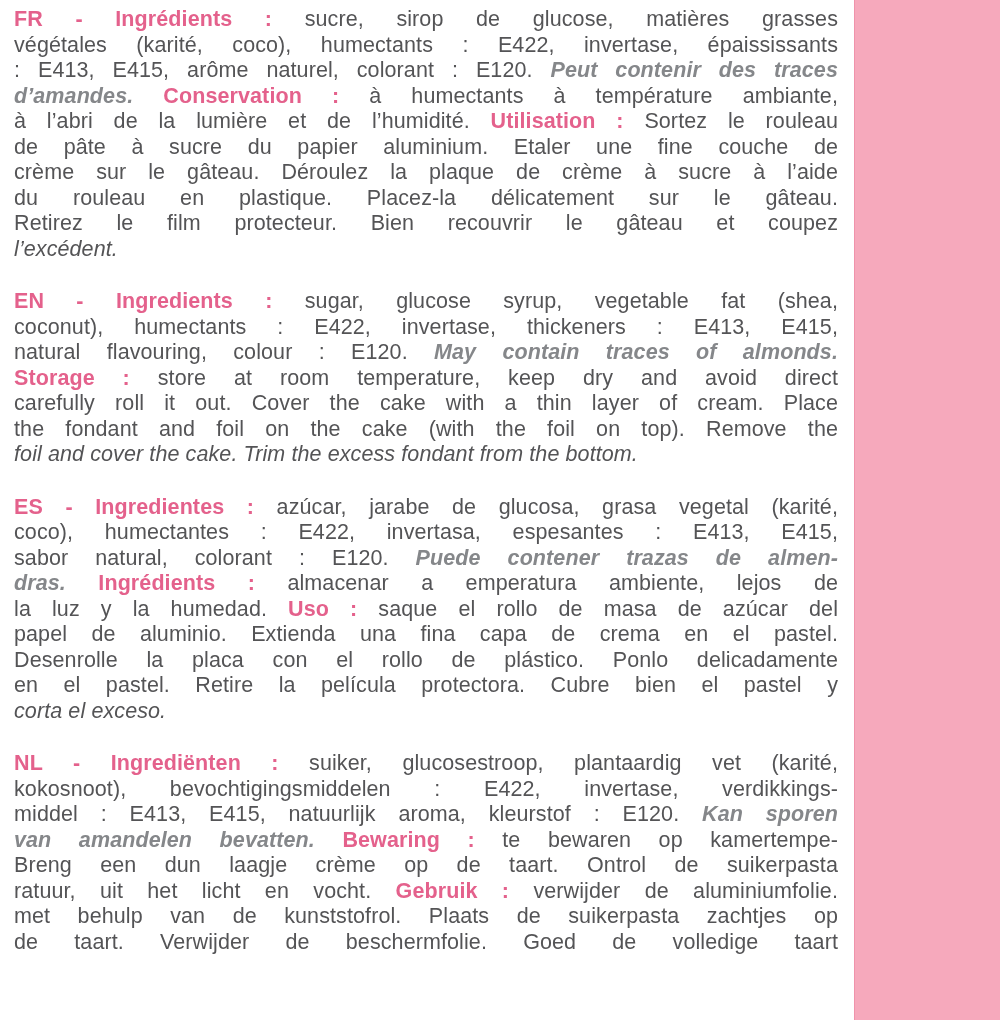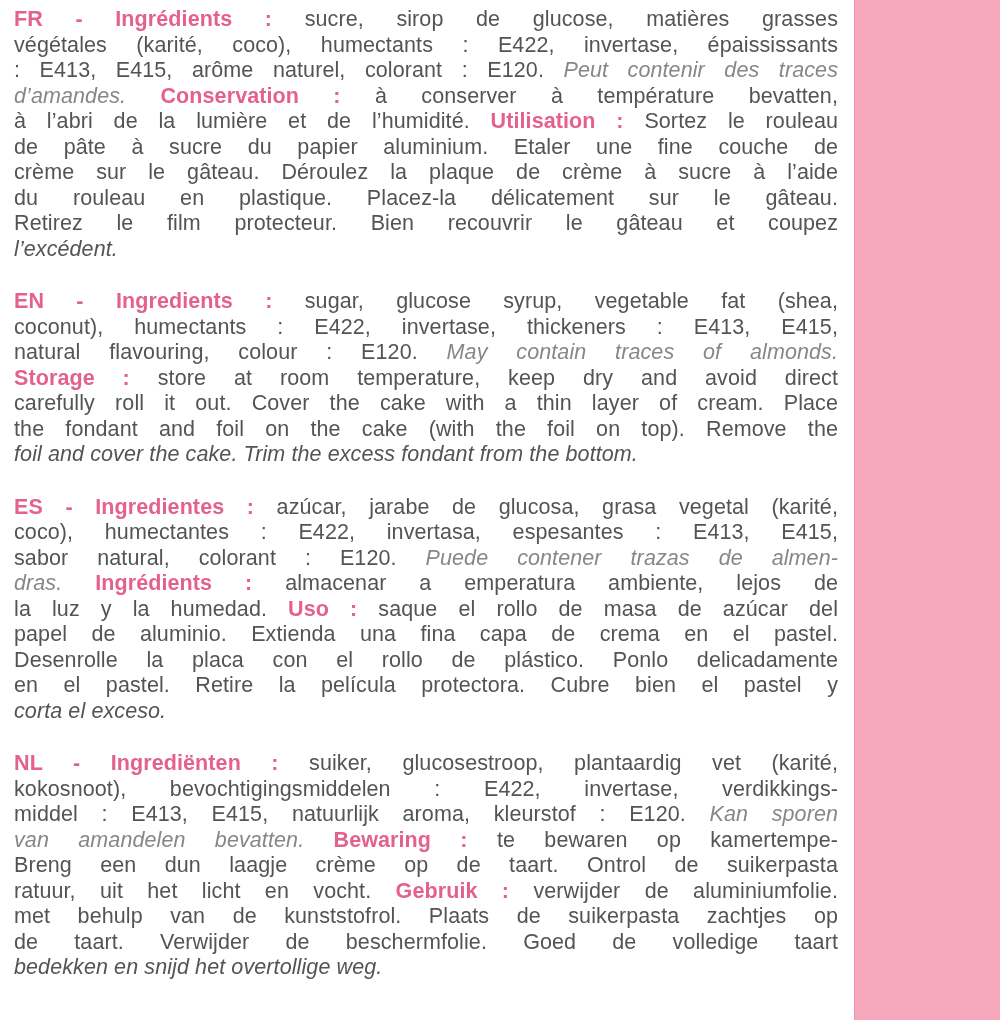--- a/index.html
+++ b/index.html
@@ -41,41 +41,41 @@
   .seg-heading{
     color:var(--heading-pink);
     font-weight:700;
   }
   .seg-body{
     color:var(--body-gray);
     font-weight:400;
   }
   .seg-allergen{
     color:var(--allergen-gray);
-    font-weight:400;
+    font-weight:700;
     font-style:italic;
   }
   .side-bar{
     position:absolute;
     top:0;right:0;
     width:145px;height:1020px;
     background:var(--bar-pink);
     border-left:1px solid var(--bar-edge);
   }
 </style>
 </head>
 <body style="background: rgb(255, 255, 255);">
 
 <main class="label-text">
   <div>
       <section class="paragraph">
         <div class="line"><span class="seg-heading">FR - Ingrédients : </span><span class="seg-body">sucre, sirop de glucose, matières grasses</span></div>
         <div class="line"><span class="seg-body">végétales (karité, coco), humectants : E422, invertase, épaississants</span></div>
         <div class="line"><span class="seg-body">: E413, E415, arôme naturel, colorant : E120. </span><span class="seg-allergen">Peut contenir des traces</span></div>
-        <div class="line"><span class="seg-allergen">d’amandes. </span><span class="seg-heading">Conservation : </span><span class="seg-body">à conserver à température bevatten,</span></div>
+        <div class="line"><span class="seg-allergen">d’amandes. </span><span class="seg-heading">Conservation : </span><span class="seg-body">à humectants à température ambiante,</span></div>
         <div class="line"><span class="seg-body">à l’abri de la lumière et de l’humidité. </span><span class="seg-heading">Utilisation : </span><span class="seg-body">Sortez le rouleau</span></div>
         <div class="line"><span class="seg-body">de pâte à sucre du papier aluminium. Etaler une fine couche de</span></div>
         <div class="line"><span class="seg-body">crème sur le gâteau. Déroulez la plaque de crème à sucre à l’aide</span></div>
         <div class="line"><span class="seg-body">du rouleau en plastique. Placez-la délicatement sur le gâteau.</span></div>
         <div class="line"><span class="seg-body">Retirez le film protecteur. Bien recouvrir le gâteau et coupez</span></div>
         <div class="line line-last"><span class="seg-body">l’excédent.</span></div>
       </section>
       <section class="paragraph">
         <div class="line"><span class="seg-heading">EN - Ingredients : </span><span class="seg-body">sugar, glucose syrup, vegetable fat (shea,</span></div>
         <div class="line"><span class="seg-body">coconut), humectants : E422, invertase, thickeners : E413, E415,</span></div>
@@ -98,18 +98,17 @@
       </section>
       <section class="paragraph">
         <div class="line"><span class="seg-heading">NL - Ingrediënten : </span><span class="seg-body">suiker, glucosestroop, plantaardig vet (karité,</span></div>
         <div class="line"><span class="seg-body">kokosnoot), bevochtigingsmiddelen : E422, invertase, verdikkings-</span></div>
         <div class="line"><span class="seg-body">middel : E413, E415, natuurlijk aroma, kleurstof : E120. </span><span class="seg-allergen">Kan sporen</span></div>
         <div class="line"><span class="seg-allergen">van amandelen bevatten. </span><span class="seg-heading">Bewaring : </span><span class="seg-body">te bewaren op kamertempe-</span></div>
         <div class="line"><span class="seg-body">Breng een dun laagje crème op de taart. Ontrol de suikerpasta</span></div>
         <div class="line"><span class="seg-body">ratuur, uit het licht en vocht. </span><span class="seg-heading">Gebruik : </span><span class="seg-body">verwijder de aluminiumfolie.</span></div>
         <div class="line"><span class="seg-body">met behulp van de kunststofrol. Plaats de suikerpasta zachtjes op</span></div>
         <div class="line"><span class="seg-body">de taart. Verwijder de beschermfolie. Goed de volledige taart</span></div>
-        <div class="line line-last"><span class="seg-body">bedekken en snijd het overtollige weg.</span></div>
       </section>
     </div>
 </main>
 
 <div class="side-bar"></div>
 
 </body></html>

